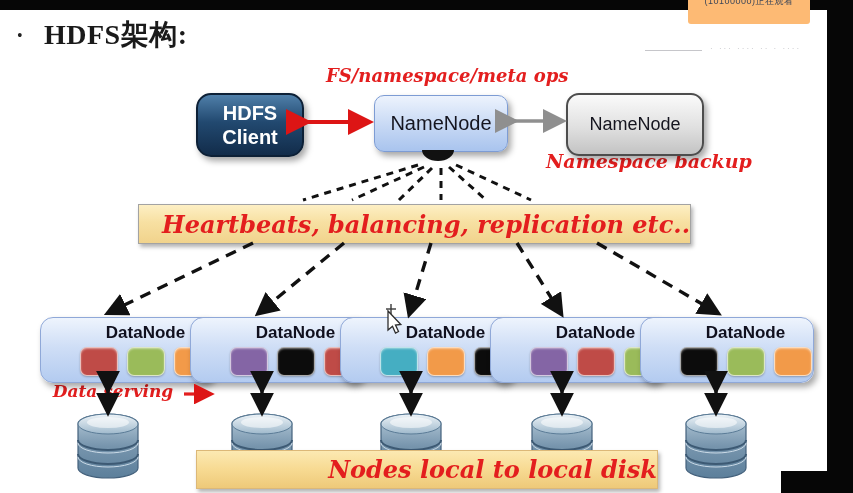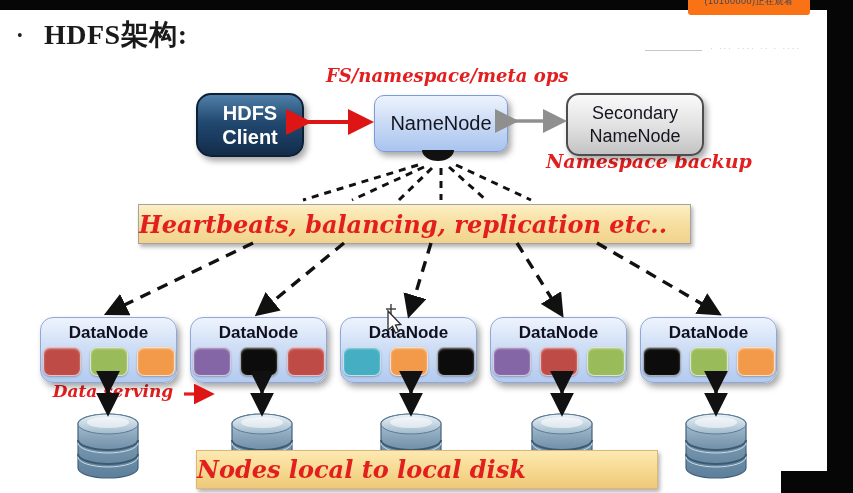--- a/index.html
+++ b/index.html
@@ -7,21 +7,21 @@
     position:relative; width:853px; height:493px; background:#ffffff;
     overflow:hidden; font-family:"Liberation Sans", sans-serif;
   }
   .abs { position:absolute; }
 
   
   .topbar    { left:0; top:0; width:853px; height:10px; background:#060606; }
   .rightbar  { left:827px; top:0; width:26px; height:493px; background:#060606; }
   .cornerpatch { left:781px; top:471px; width:72px; height:22px; background:#060606; }
   .viewerstrip {
-    left:688px; top:0; width:122px; height:15px; background:#f97316;
+    left:688px; top:0; width:122px; height:24px; background:#fdba74;
     overflow:hidden; border-radius:0 0 3px 3px;
   }
   .viewerstrip span {
     display:block; margin-top:-5px; font-size:9px; color:#3c4658;
     text-align:center; white-space:nowrap; letter-spacing:0.5px;
   }
   .fadeline { left:645px; top:50px; width:57px; height:1px; background:#c6c6ca; }
   .fadedots { left:710px; top:44px; font-size:8px; color:#c9c9cd; letter-spacing:2px; white-space:nowrap; }
 
   
@@ -57,36 +57,36 @@
     border:1.5px solid #7d9cd4; color:#15151f; font-size:20px;
   }
   .secondary {
     left:566px; top:93px; width:134px; height:59px; border-radius:13px;
     background:linear-gradient(180deg,#fafafa 0%, #e0e0e0 55%, #c3c3c3 100%);
     border:2px solid #4d4d4d; color:#15151f; font-size:18px; line-height:1.25;
   }
 
   
   .banner {
-    position:absolute; display:flex; align-items:center; justify-content:flex-start;
+    position:absolute; display:flex; align-items:center; justify-content:flex-end;
     border:1px solid #a3a3a3; box-shadow:2px 3px 4px rgba(0,0,0,0.3);
     background:linear-gradient(180deg,#fdefc4 0%, #f7e0a2 45%, #f1d38c 100%);
   }
   .banner1 { left:138px; top:204px; width:551px; height:38px; font-size:24px; }
   .banner2 {
     left:196px; top:450px; width:460px; height:37px; font-size:24px;
     border-color:#dcb878;
     background:linear-gradient(180deg,#fce9b2 0%, #f7da92 50%, #eec979 100%);
   }
 
   
   .dn {
     position:absolute; top:317px; width:135px; height:64px; border-radius:13px;
     background:linear-gradient(180deg,#eef4fd 0%, #cfdef6 45%, #b3cbf0 100%);
-    border:1.5px solid #8fa8d8; box-shadow:3px 4px 6px rgba(0,0,0,0.35);
+    border:1.5px solid #8fa8d8; box-shadow:3px 4px 6px rgba(0,0,0,0.35);padding-left:37px;
   }
   .dn1 { left:40px; }  .dn2 { left:190px; } .dn3 { left:340px; }
   .dn4 { left:490px; } .dn5 { left:640px; }
   .dn-label { font-size:17px; font-weight:bold; color:#10101e; text-align:center; margin-top:5px; }
   .dn-blocks { display:flex; justify-content:center; gap:9px; margin-top:4px; }
   .blk {
     width:36px; height:27px; border-radius:7px;
     border:1px solid rgba(255,255,255,0.65);
     box-shadow: inset 0 1px 2px rgba(255,255,255,0.45), 0 1px 2px rgba(0,0,0,0.25);
   }
@@ -113,21 +113,20 @@
   <div class="abs hand data-serving">Data serving</div>
 
   <div class="box client">
     <span>HDFS</span>
     <span>Client</span>
   </div>
   <div class="box namenode">
     <span>NameNode</span>
   </div>
   <div class="box secondary">
-    <span>Secondary</span>
     <span>NameNode</span>
   </div>
 
   <div class="banner banner1">
     <span class="hand">Heartbeats, balancing, replication etc..</span>
   </div>
 
   <div class="dn dn1">
     <div class="dn-label">DataNode</div>
     <div class="dn-blocks">

